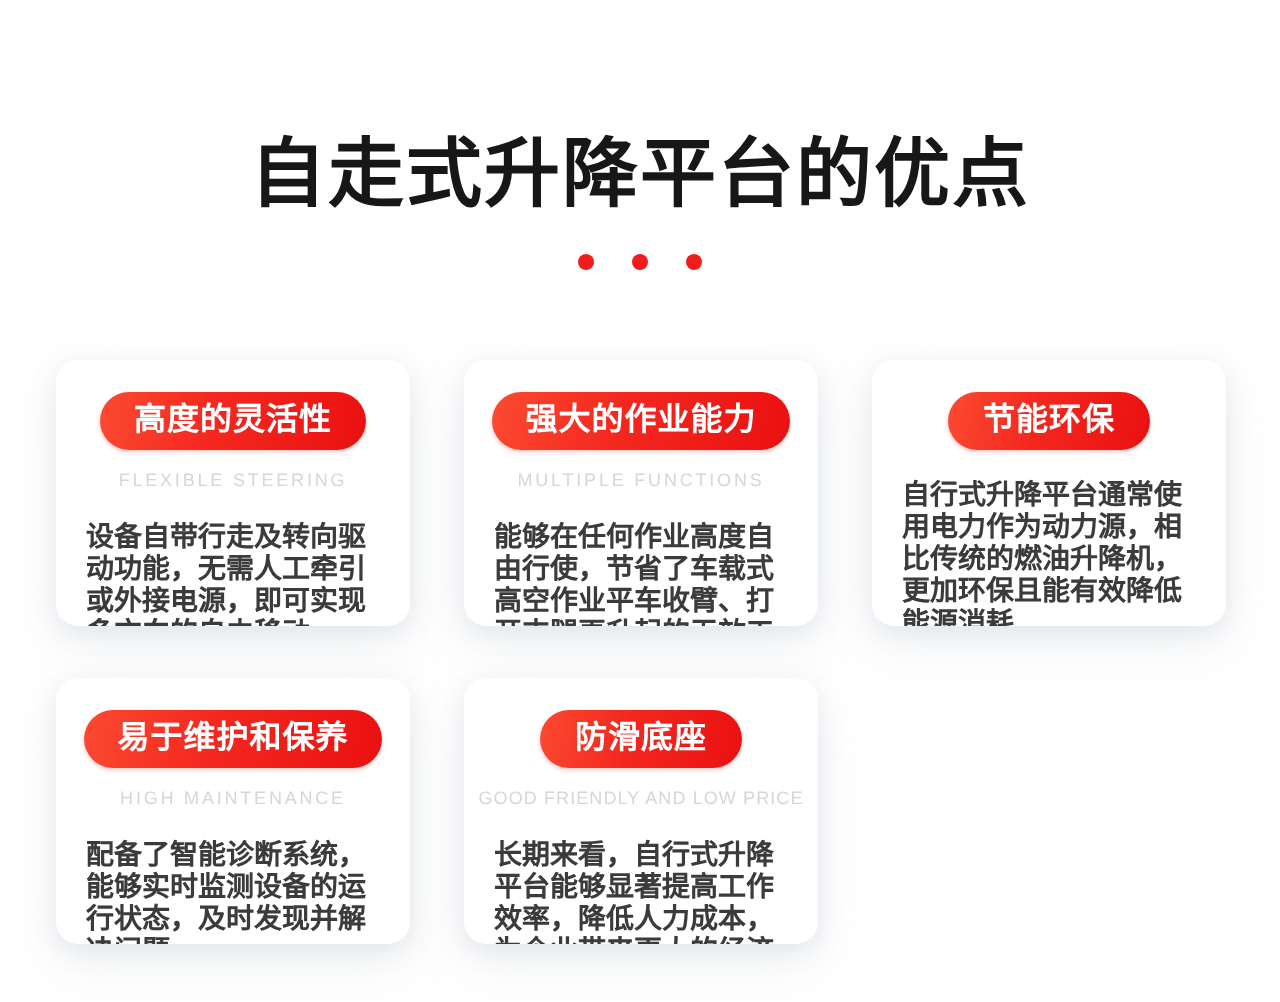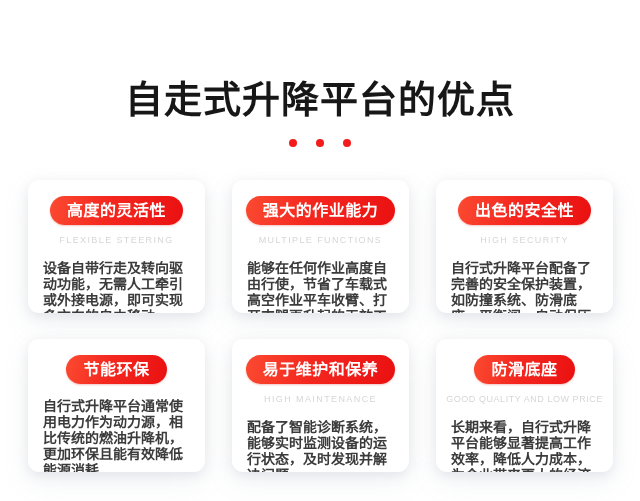--- a/index.html
+++ b/index.html
@@ -14,21 +14,21 @@
     background: #ffffff;
     font-family: "Liberation Sans", "DejaVu Sans", sans-serif;
     -webkit-font-smoothing: antialiased;
   }
 
   .page {
     position: relative;
     width: 640px;
     height: 501px;
     background: #ffffff;
-    padding: 12px;
+    padding: 0;
   }
 
   
   .header {
     width: 100%;
     padding-top: 66px;
     text-align: center;
   }
 
   .page-title {
@@ -144,37 +144,32 @@
       <div class="subtitle">FLEXIBLE  STEERING</div>
       <p class="body-text">设备自带行走及转向驱动功能，无需人工牵引或外接电源，即可实现多方向的自由移动</p>
     </div>
 
     <div class="card">
       <span class="badge">强大的作业能力</span>
       <div class="subtitle">MULTIPLE  FUNCTIONS</div>
       <p class="body-text">能够在任何作业高度自由行使，节省了车载式高空作业平车收臂、打开支腿再升起的无效工作时间</p>
     </div>
 
-    <div class="card">
-      <span class="badge">出色的安全性</span>
-      <div class="subtitle">HIGH  SECURITY</div>
-      <p class="body-text">自行式升降平台配备了完善的安全保护装置，如防撞系统、防滑底座、平衡阀、自动保压装置等</p>
-    </div>
 
     <div class="card">
       <span class="badge">节能环保</span>
       <p class="body-text">自行式升降平台通常使用电力作为动力源，相比传统的燃油升降机，更加环保且能有效降低能源消耗</p>
     </div>
 
     <div class="card">
       <span class="badge">易于维护和保养</span>
       <div class="subtitle">HIGH  MAINTENANCE</div>
       <p class="body-text">配备了智能诊断系统，能够实时监测设备的运行状态，及时发现并解决问题</p>
     </div>
 
     <div class="card">
       <span class="badge">防滑底座</span>
-      <div class="subtitle tight">GOOD QUALITY AND LOW PRICE</div>
+      <div class="subtitle tight">GOOD FRIENDLY AND LOW PRICE</div>
       <p class="body-text">长期来看，自行式升降平台能够显著提高工作效率，降低人力成本，为企业带来更大的经济效益</p>
     </div>
 
   </div>
 </div>
 
 </body></html>

